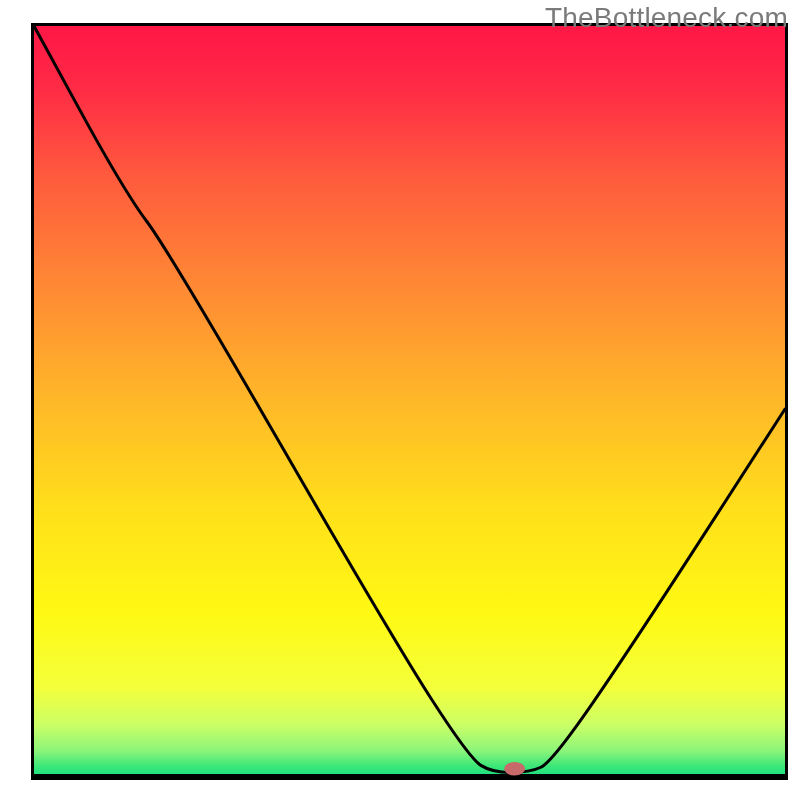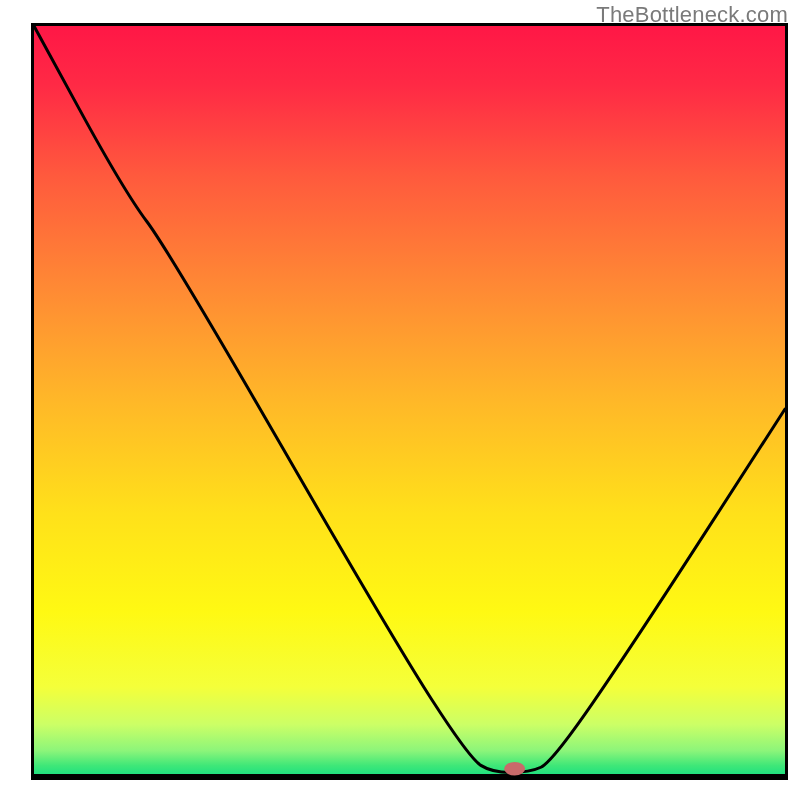--- a/index.html
+++ b/index.html
@@ -16,21 +16,21 @@
     height: 800px;
   }
   .plot-border {
     position: absolute;
     box-sizing: border-box;
     border: 3px solid #000;
   }
   .watermark {
     position: absolute;
     color: #7a7a7a;
-    font-size: 22px;
+    font-size: 28px;
     font-weight: 500;
     letter-spacing: 0.2px;
   }
   svg.plot {
     position: absolute;
     left: 0;
     top: 0;
   }
 </style>
 </head>

